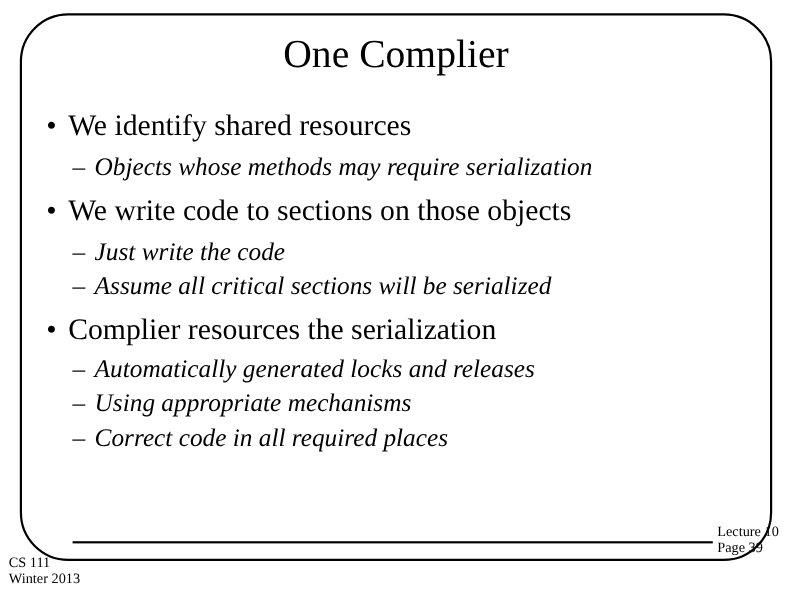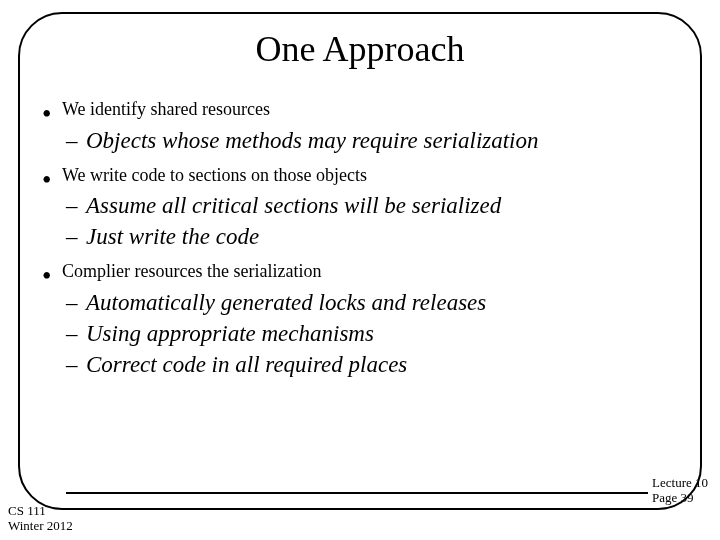--- a/index.html
+++ b/index.html
@@ -15,21 +15,21 @@
   .title {
     text-align: center;
     font-size: 36px;
     font-weight: 400;
     margin-top: 2px;
     margin-bottom: 28px;
   }
   ul.top { list-style: none; }
   ul.top > li { margin-bottom: 6px; }
   .b1 {
-    font-size: 18px;
+    font-size: 27px;
     line-height: 1.25;
     padding-left: 20px;
     position: relative;
   }
   .b1::before {
     content: "•";
     position: absolute;
     left: 0; top: 0;
     font-size: 27px;
   }
@@ -64,50 +64,50 @@
   .footer-rule {
     position: absolute;
     left: 66px; right: 72px; bottom: 46px;
     border-top: 2px solid #000;
   }
 </style>
 </head>
 <body>
 
 <div class="slide">
-  <h1 class="title">One Approach</h1>
+  <h1 class="title">One Complier</h1>
 
   <ul class="top">
     <li>
       <div class="b1">We identify shared resources</div>
       <ul class="sub">
         <li class="b2">Objects whose methods may require serialization</li>
       </ul>
     </li>
     <li>
       <div class="b1">We write code to sections on those objects</div>
       <ul class="sub">
+        <li class="b2">Just write the code</li>
         <li class="b2">Assume all critical sections will be serialized</li>
-        <li class="b2">Just write the code</li>
       </ul>
     </li>
     <li>
       <div class="b1">Complier resources the serialization</div>
       <ul class="sub">
         <li class="b2">Automatically generated locks and releases</li>
         <li class="b2">Using appropriate mechanisms</li>
         <li class="b2">Correct code in all required places</li>
       </ul>
     </li>
   </ul>
 </div>
 
 <div class="footer-rule"></div>
 
 <div class="footer-left">
   <div>CS 111</div>
-  <div>Winter 2012</div>
+  <div>Winter 2013</div>
 </div>
 
 <div class="footer-right">
   <div>Lecture 10</div>
   <div>Page 39</div>
 </div>
 
 </body></html>

